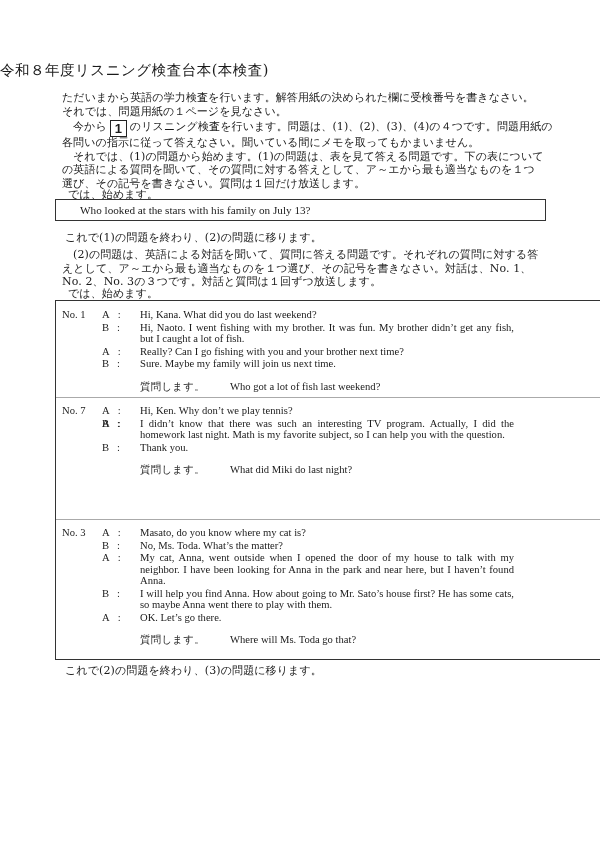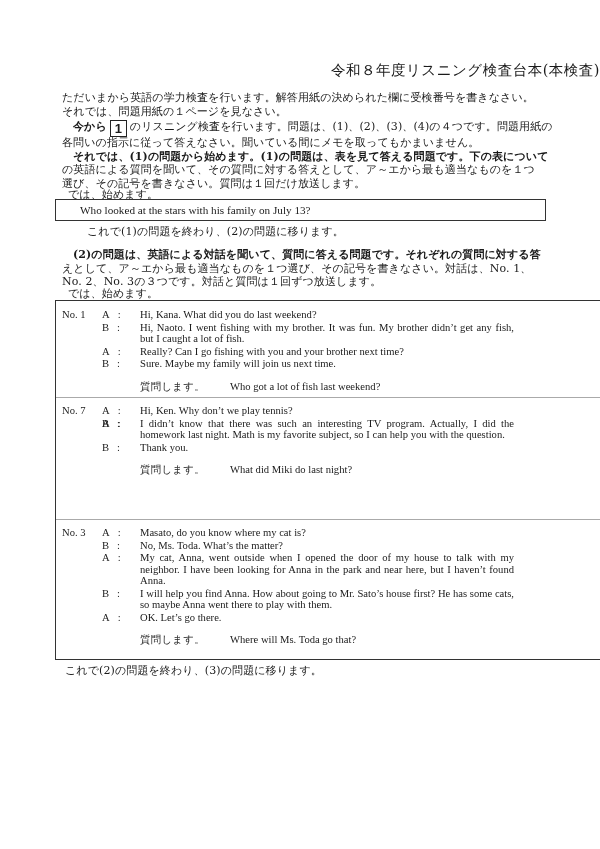--- a/index.html
+++ b/index.html
@@ -19,35 +19,35 @@
       position: absolute;
       left: 0; top: 0;
       width: 600px;
       height: 849px;
     }
     .title {
       position: absolute;
       top: 60px;
       left: 0;
       width: 600px;
-      text-align: right;
+      text-align: left;
       font-size: 14.5px;
       letter-spacing: 0.5px;
       line-height: 20px;
     }
     .jp {
       position: absolute;
       left: 62px;
       width: 490px;
       font-size: 11px;
       line-height: 13.6px;
       letter-spacing: 0.1px;
       white-space: pre;
     }
-    .jp .indent { padding-left: 11px; font-weight: bold; }
+    .jp .indent { padding-left: 11px; }
     .boxnum {
       display: inline-block;
       border: 1.4px solid #222;
       width: 15px;
       height: 15px;
       line-height: 15px;
       text-align: center;
       font-family: "Liberation Sans", sans-serif;
       font-size: 13px;
       font-weight: bold;
@@ -135,21 +135,21 @@
   <div class="jp" style="top:120px;"><span class="indent">今から</span><span class="boxnum">1</span><span>のリスニング検査を行います。問題は、(1)、(2)、(3)、(4)の４つです。問題用紙の</span></div>
   <div class="jp" style="top:136px;">各問いの指示に従って答えなさい。聞いている間にメモを取ってもかまいません。</div>
   <div class="jp" style="top:149.5px;"><span class="indent">それでは、(1)の問題から始めます。(1)の問題は、表を見て答える問題です。下の表について</span></div>
   <div class="jp" style="top:163px;"><span>の英語による質問を聞いて、その質問に対する答えとして、</span><span class="bold">ア～エ</span><span>から最も適当なものを１つ</span></div>
   <div class="jp" style="top:176.5px;">選び、その記号を書きなさい。質問は１回だけ放送します。</div>
 
   <div class="jp" style="top:188px; left:68px;">では、始めます。</div>
 
   <div class="qbox">Who looked at the stars with his family on July 13?</div>
 
-  <div class="jp" style="top:225px; left:65px;margin-left:22px;">これで(1)の問題を終わり、(2)の問題に移ります。</div>
+  <div class="jp" style="top:231px; left:65px;">これで(1)の問題を終わり、(2)の問題に移ります。</div>
 
   <div class="jp" style="top:248px;"><span class="indent">(2)の問題は、英語による対話を聞いて、質問に答える問題です。それぞれの質問に対する答</span></div>
   <div class="jp" style="top:261.5px;"><span>えとして、</span><span class="bold">ア～エ</span><span>から最も適当なものを１つ選び、その記号を書きなさい。対話は、No. 1、</span></div>
   <div class="jp" style="top:275px;">No. 2、No. 3の３つです。対話と質問は１回ずつ放送します。</div>
   <div class="jp" style="top:287px; left:68px;">では、始めます。</div>
 
   <div class="dbox">
 
     <div class="dlg" style="top:8px;">
       <div class="no">No.  1</div>

